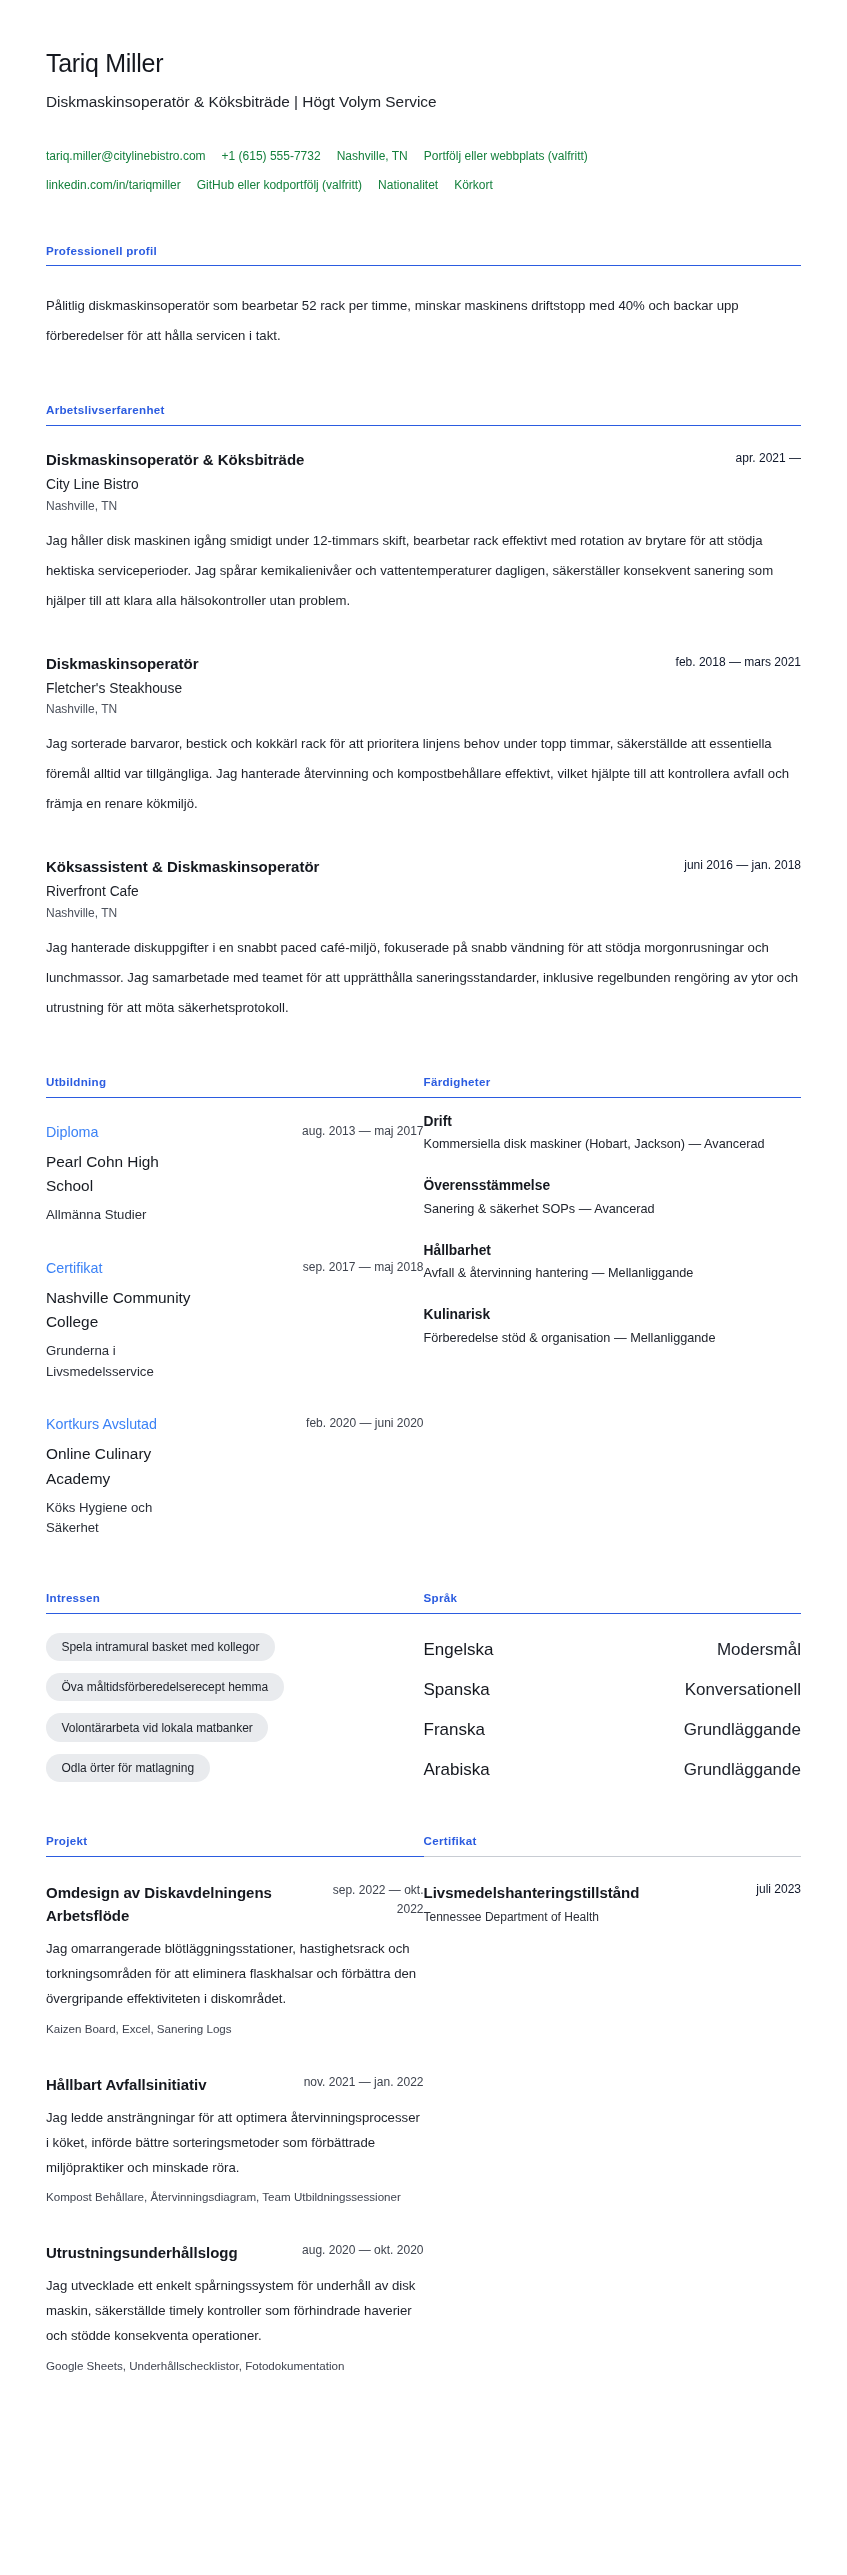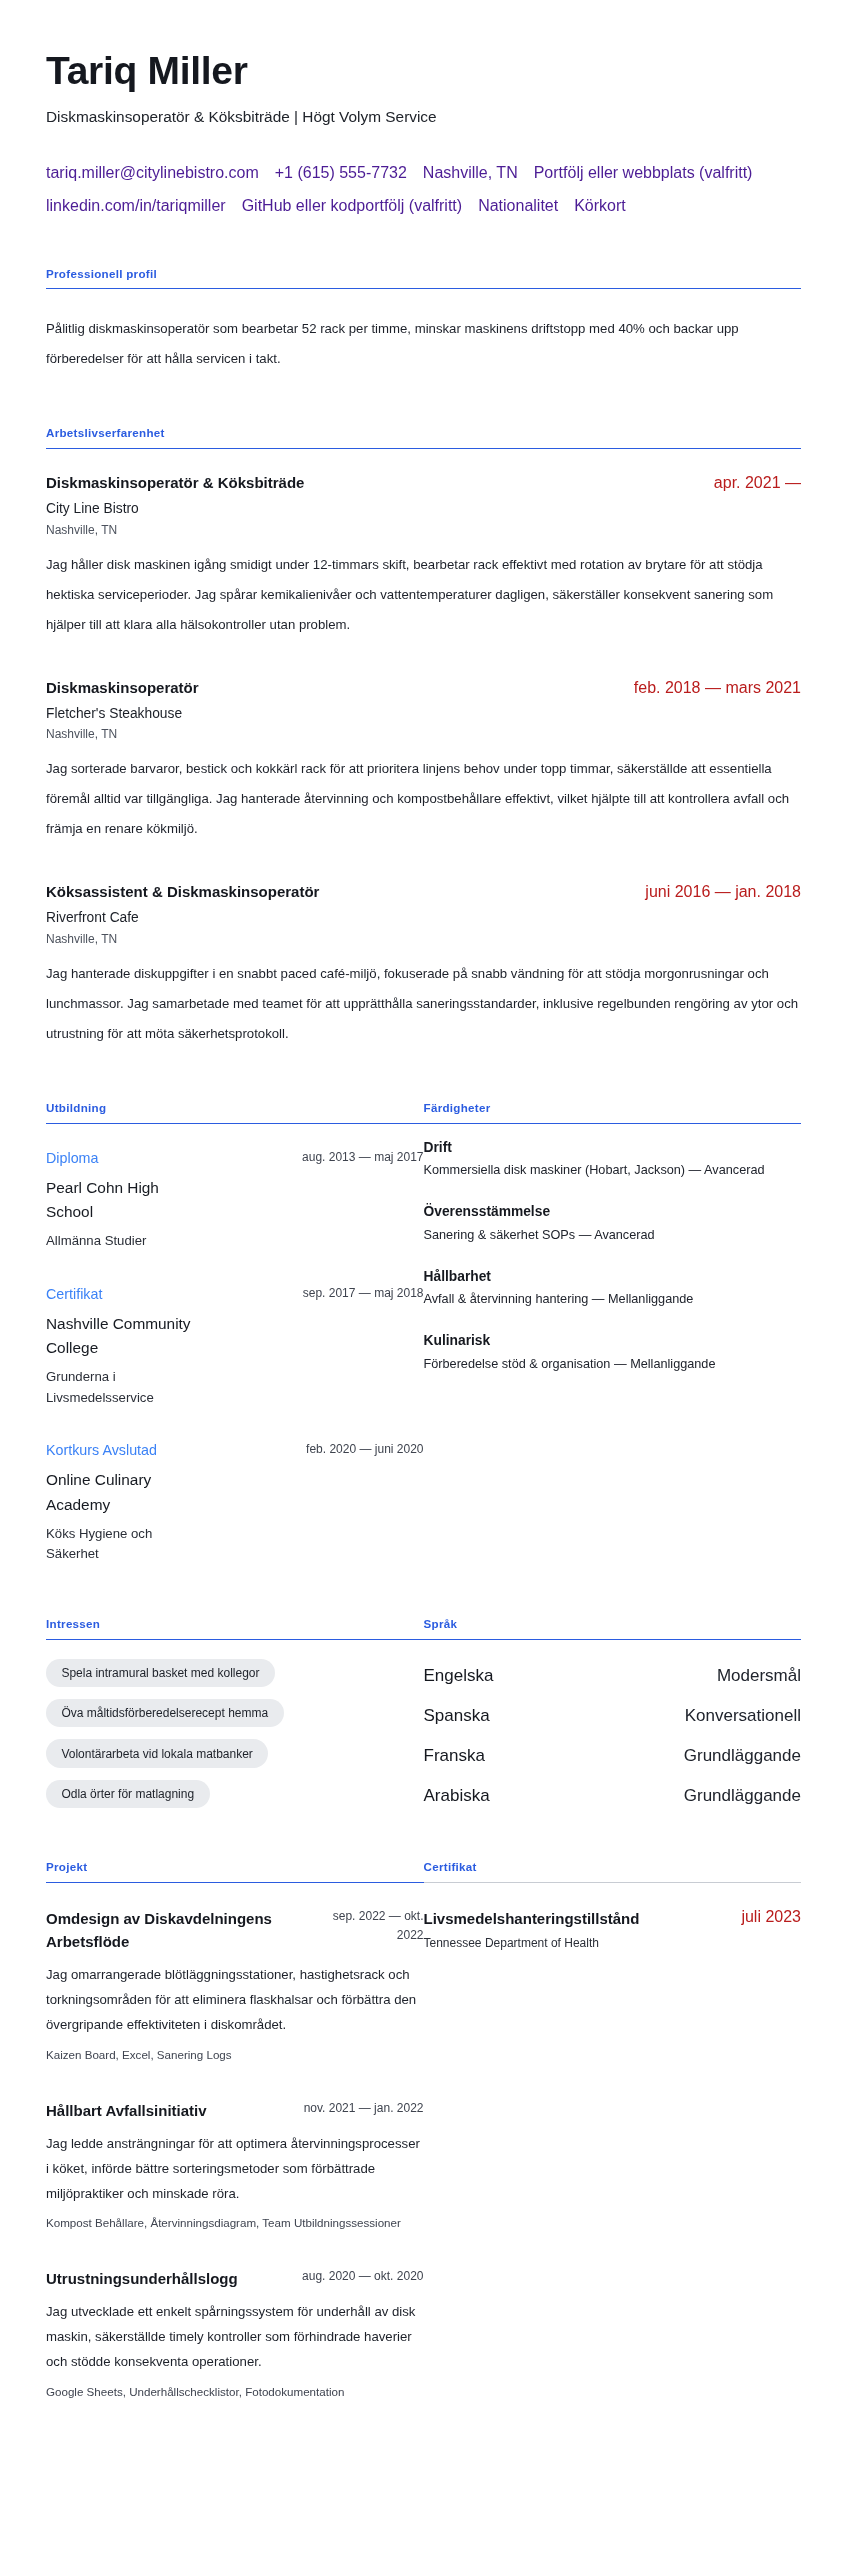--- a/index.html
+++ b/index.html
@@ -1,37 +1,37 @@
 <!DOCTYPE html>
 <html style="--accent: #2b5ce0; --rule-gray: #c8ccd3; --pill: #e9ebee;font-size:8.8px"><head>
 <meta charset="utf-8">
 <style>
   * { margin:0; padding:0; box-sizing:border-box; }
   html,body { background:#ffffff; }
   body { font-family:"Liberation Sans", sans-serif; color:#1b1f27; }
   .page { width:847px; min-height:2576px; margin:0 auto; background:#fff; padding:49px 46px 39px; }
 
-  .name { font-size:39px; font-weight:700; letter-spacing:-0.3px; color:#15181f; }
+  .name { font-size:25px; font-weight:400; letter-spacing:-0.3px; color:#15181f; }
   .headline { font-size:15.4px; color:#20242b; margin-top:15.4px; }
-  .contact-row { display:flex; flex-wrap:wrap; column-gap:25px; row-gap:10px; font-size:16px; color:#4c1d95;gap:16px; }
+  .contact-row { display:flex; flex-wrap:wrap; column-gap:25px; row-gap:10px; font-size:12px; color:#15803d;gap:16px; }
   .contact-row.first { margin-top:38px; }
   .contact-row.second { margin-top:14.3px; }
 
   .section { margin-top:52px; }
   .sec-head { font-size:11.6px; font-weight:700; letter-spacing:0.3px; color:var(--accent,#2b5ce0); }
   .sec-rule { border-top:1.7px solid var(--accent,#2b5ce0); margin-top:8.8px; }
   .sec-rule.gray { border-top:1.1px solid var(--rule-gray,#c8ccd3); }
 
   .profile-text { margin-top:25px; font-size:13.2px; line-height:30px; color:#1d212a; }
 
   .job { margin-top:39px; }
   .job.first { margin-top:25px; }
   .job-head { display:flex; justify-content:space-between; align-items:flex-start; gap:1px; }
   .job-title { font-size:15px; font-weight:600; color:#15181f; }
-  .date-text { font-size:16px; color:#b91c1c; white-space:nowrap; }
+  .date-text { font-size:12px; color:#0f172a; white-space:nowrap; }
   .company { font-size:13.8px; margin-top:8.8px; color:#1b1f27; }
   .location { font-size:12px; color:#4c525d; margin-top:6.6px; }
   .job-desc { font-size:13.2px; line-height:30px; margin-top:13.2px; color:#1d212a; }
 
   .cols { display:flex; margin-top:52px; }
   .col { flex:1 1 0; min-width:0; }
 
   .edu-entry { display:flex; align-items:flex-start; margin-top:32px; }
   .edu-entry.first { margin-top:24px; }
   .edu-left { width:153px; flex:0 0 auto; }

